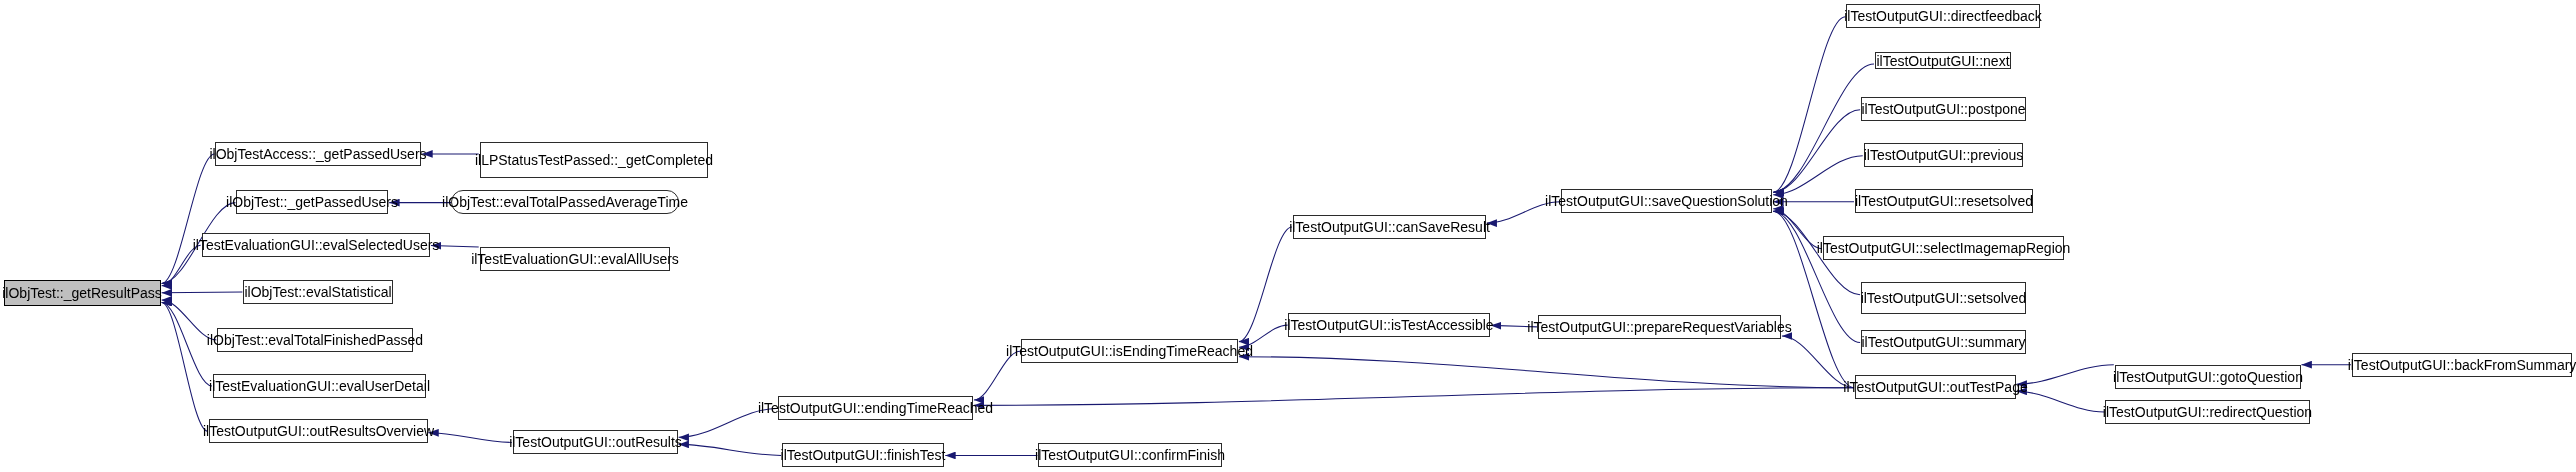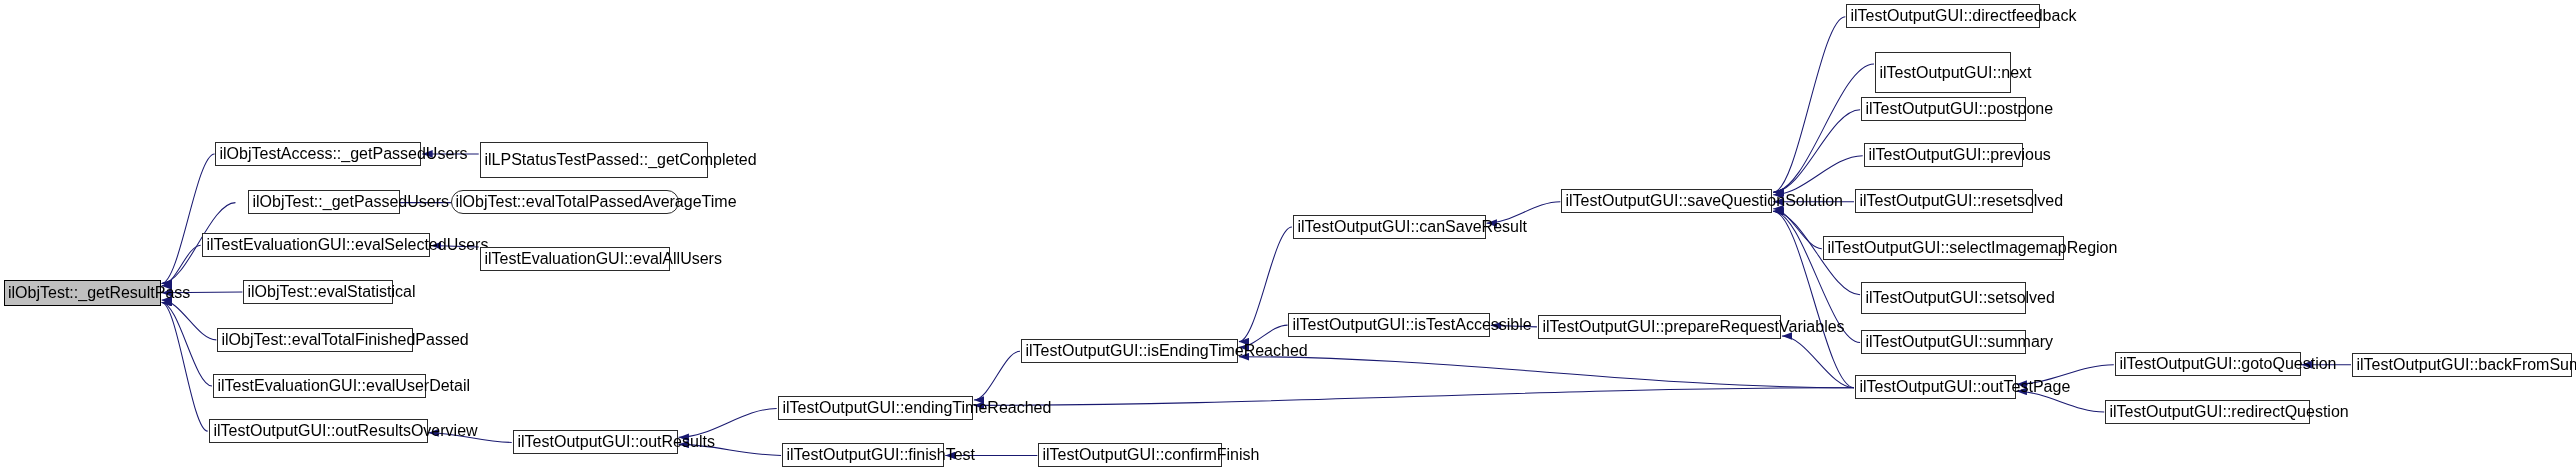--- a/index.html
+++ b/index.html
@@ -22,22 +22,22 @@
     width: 2576px;
     height: 473px;
   }
   .node {
     position: absolute;
     box-sizing: border-box;
     background: #ffffff;
     border: 0.9px solid #2b2b2b;
     display: flex;
     align-items: center;
-    justify-content: flex-start;
-    font-size: 16px;
+    justify-content: center;
+    font-size: 14px;
     color: #000000;
     white-space: nowrap;
     cursor: pointer;
     z-index: 2;
   }
   .node.main {
     background: #bfbfbf;
     border: 1.7px solid #000000;
     font-weight: normal;
   }
@@ -92,21 +92,21 @@
         <path d="M2706,419.5 L2649,419.5" fill="none" stroke="#191970" stroke-width="1.2" marker-end="url(#arrowhead)"></path>
       </g>
   </svg>
   <div id="nodes">
       <div class="node main" style="left: 3.5px; top: 280px; width: 157px; height: 26px;">
         <span>ilObjTest::_getResultPass</span>
       </div>
       <div class="node" style="left: 215px; top: 142px; width: 206px; height: 24px;">
         <span>ilObjTestAccess::_getPassedUsers</span>
       </div>
-      <div class="node" style="left: 236px; top: 190px; width: 152px; height: 24px; margin-left: 12px;">
+      <div class="node" style="left: 236px; top: 190px; width: 152px; height: 24px;">
         <span>ilObjTest::_getPassedUsers</span>
       </div>
       <div class="node" style="left: 202px; top: 233px; width: 228px; height: 24px;">
         <span>ilTestEvaluationGUI::evalSelectedUsers</span>
       </div>
       <div class="node" style="left: 243px; top: 280px; width: 150px; height: 24px;">
         <span>ilObjTest::evalStatistical</span>
       </div>
       <div class="node" style="left: 217px; top: 328px; width: 196px; height: 24px;">
         <span>ilObjTest::evalTotalFinishedPassed</span>
@@ -149,21 +149,21 @@
       </div>
       <div class="node" style="left: 1538px; top: 315px; width: 243px; height: 24px;">
         <span>ilTestOutputGUI::prepareRequestVariables</span>
       </div>
       <div class="node" style="left: 1561px; top: 189px; width: 211px; height: 24px;">
         <span>ilTestOutputGUI::saveQuestionSolution</span>
       </div>
       <div class="node" style="left: 1846px; top: 4.3px; width: 194px; height: 24px;">
         <span>ilTestOutputGUI::directfeedback</span>
       </div>
-      <div class="node" style="left: 1875px; top: 52px; width: 136px; height: 41px;">
+      <div class="node" style="left: 1875px; top: 52px; width: 136px; height: 17px;">
         <span>ilTestOutputGUI::next</span>
       </div>
       <div class="node" style="left: 1861px; top: 97px; width: 165px; height: 24px;">
         <span>ilTestOutputGUI::postpone</span>
       </div>
       <div class="node" style="left: 1864px; top: 143px; width: 159px; height: 24px;">
         <span>ilTestOutputGUI::previous</span>
       </div>
       <div class="node" style="left: 1855px; top: 189px; width: 178px; height: 24px;">
         <span>ilTestOutputGUI::resetsolved</span>
@@ -173,21 +173,21 @@
       </div>
       <div class="node" style="left: 1861px; top: 282px; width: 165px; height: 32px;">
         <span>ilTestOutputGUI::setsolved</span>
       </div>
       <div class="node" style="left: 1861px; top: 330px; width: 165px; height: 24px;">
         <span>ilTestOutputGUI::summary</span>
       </div>
       <div class="node" style="left: 1855px; top: 375px; width: 161px; height: 24px;">
         <span>ilTestOutputGUI::outTestPage</span>
       </div>
-      <div class="node" style="left: 2115px; top: 352px; width: 186px; height: 23.5px;">
+      <div class="node" style="left: 2115px; top: 365px; width: 186px; height: 23.5px;">
         <span>ilTestOutputGUI::gotoQuestion</span>
       </div>
       <div class="node" style="left: 2105px; top: 400px; width: 205px; height: 24px;">
         <span>ilTestOutputGUI::redirectQuestion</span>
       </div>
       <div class="node" style="left: 2352px; top: 353px; width: 220px; height: 23.5px;">
         <span>ilTestOutputGUI::backFromSummary</span>
       </div>
     </div>
 </div>

